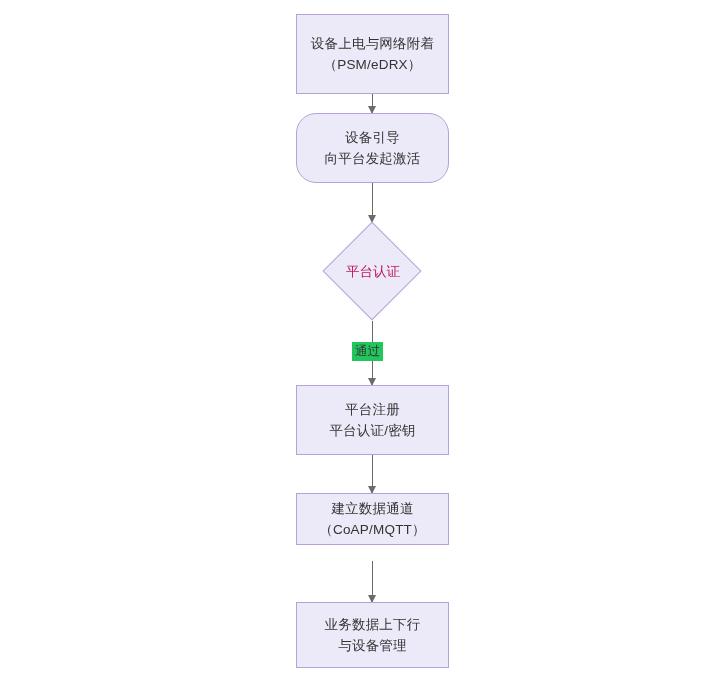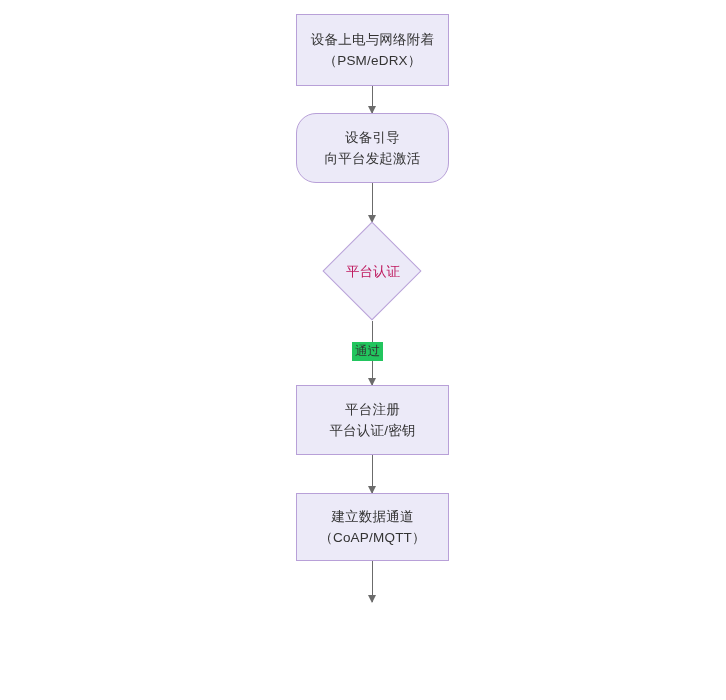--- a/index.html
+++ b/index.html
@@ -36,24 +36,24 @@
     z-index: 2;
   }
   .node .line {
     display: block;
     white-space: nowrap;
   }
   .process {
     left: 296px;
     width: 153px;
   }
-  #node-power-on   { top: 14px;  height: 72px; }
+  #node-power-on   { top: 14px;  height: 80px; }
   #node-bootstrap  { top: 113px; height: 70px; border-radius: 20px; }
   #node-register   { top: 385px; height: 70px; }
-  #node-channel    { top: 493px; height: 68px; text-align: center; }
+  #node-channel    { top: 493px; height: 52px; text-align: center; }
   #node-data-mgmt  { top: 602px; height: 66px; }
 
   
   .decision-wrap {
     position: absolute;
     left: 323px;
     top: 222px;
     width: 100px;
     height: 99px;
     z-index: 2;
@@ -157,14 +157,18 @@
 
   <div class="connector" id="conn-4"></div>
 
   <div class="node process" id="node-channel">
     <span class="line">建立数据通道</span>
     <span class="line">（CoAP/MQTT）</span>
   </div>
 
   <div class="connector" id="conn-5"></div>
 
+  <div class="node process" id="node-data-mgmt">
+    <span class="line">业务数据上下行</span>
+    <span class="line">与设备管理</span>
+  </div>
 
 </div>
 
 </body></html>

